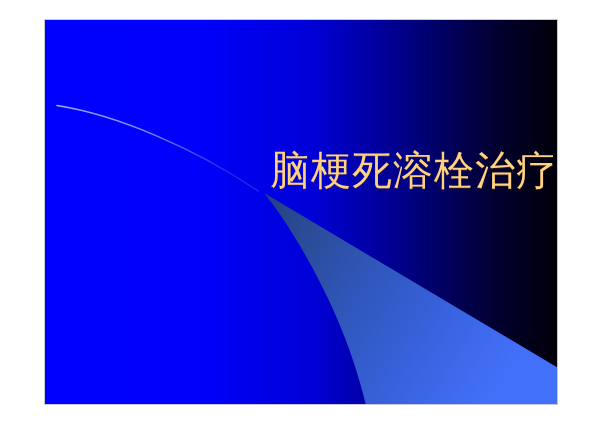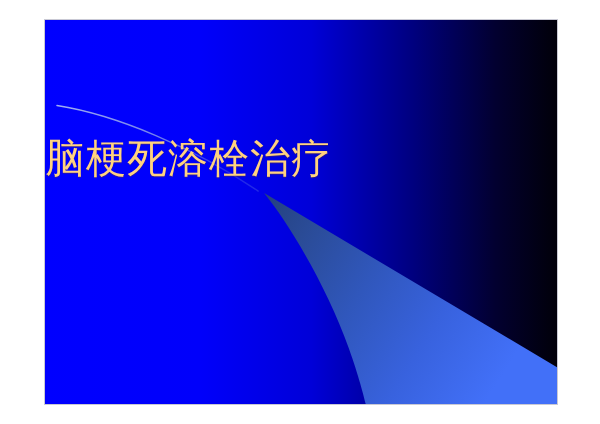--- a/index.html
+++ b/index.html
@@ -56,21 +56,22 @@
     width: 100%;
     height: 100%;
     display: block;
   }
 
   #title-layer {
     position: absolute;
     inset: 0;
     display: flex;
     align-items: flex-start;
-    justify-content: flex-start;
+    justify-content: flex-end;
+    margin-top: 12px;
   }
 
   #slide-title {
     margin-top: 117px;
     font-family: "DejaVu Serif", "Liberation Serif", serif;
     font-size: 40px;
     line-height: 1.05;
     letter-spacing: 1px;
     font-weight: 400;
     color: #ffd27f;

